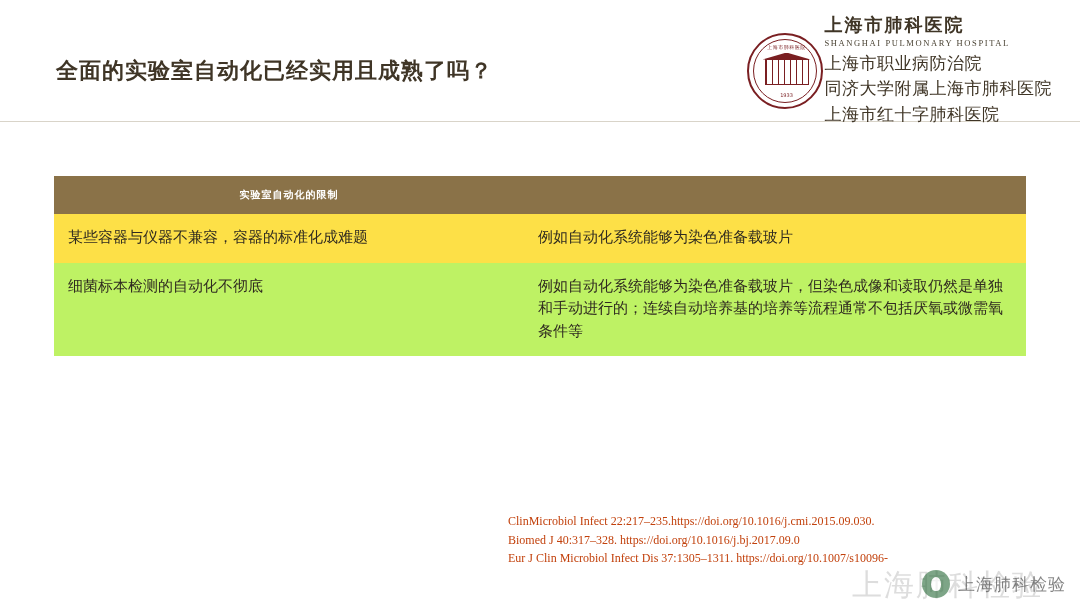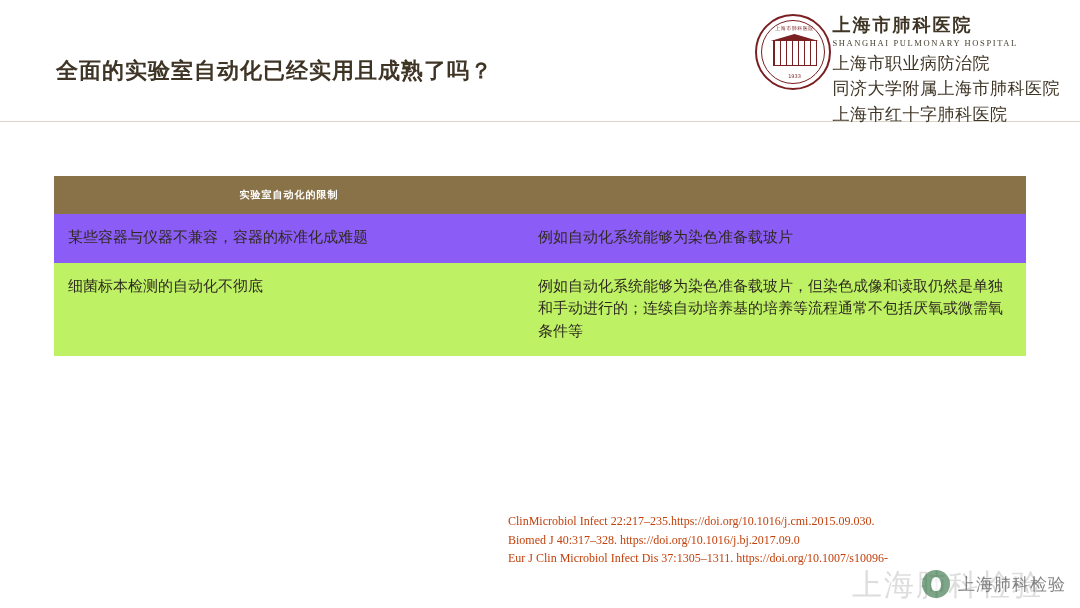--- a/index.html
+++ b/index.html
@@ -55,24 +55,24 @@
     left: 0;
     top: 121px;
     width: 1080px;
     height: 1px;
     background: #d9d4c9;
   }
 
   
   .logo-block {
     position: absolute;
-    right: 20px;
+    right: 28px;
     top: 14px;
     display: flex;
-    align-items: flex-start;
+    align-items: center;
     gap: 2px;
   }
   .logo-seal {
     width: 76px;
     height: 76px;
     border-radius: 50%;
     border: 2px solid #7a1f22;
     box-sizing: border-box;
     position: relative;
     background: #ffffff;
@@ -191,21 +191,21 @@
   }
   table.limits td {
     font-family: "DejaVu Sans", sans-serif;
     font-size: 15px;
     color: #2f2a20;
     padding: 12px 14px 14px 14px;
     vertical-align: top;
     line-height: 1.5;
     border: none;
   }
-  tr.band-a td { background: #8b5cf6; margin-left: 44px; }
+  tr.band-a td { background: #fde047; margin-left: 44px; }
   tr.band-b td { background: #bef264; }
   tr.band-c td { background: #ded8cf; }
 
   
   .refs {
     position: absolute;
     left: 508px;
     top: 512px;
     font-family: "Liberation Serif", serif;
     font-size: 12px;

